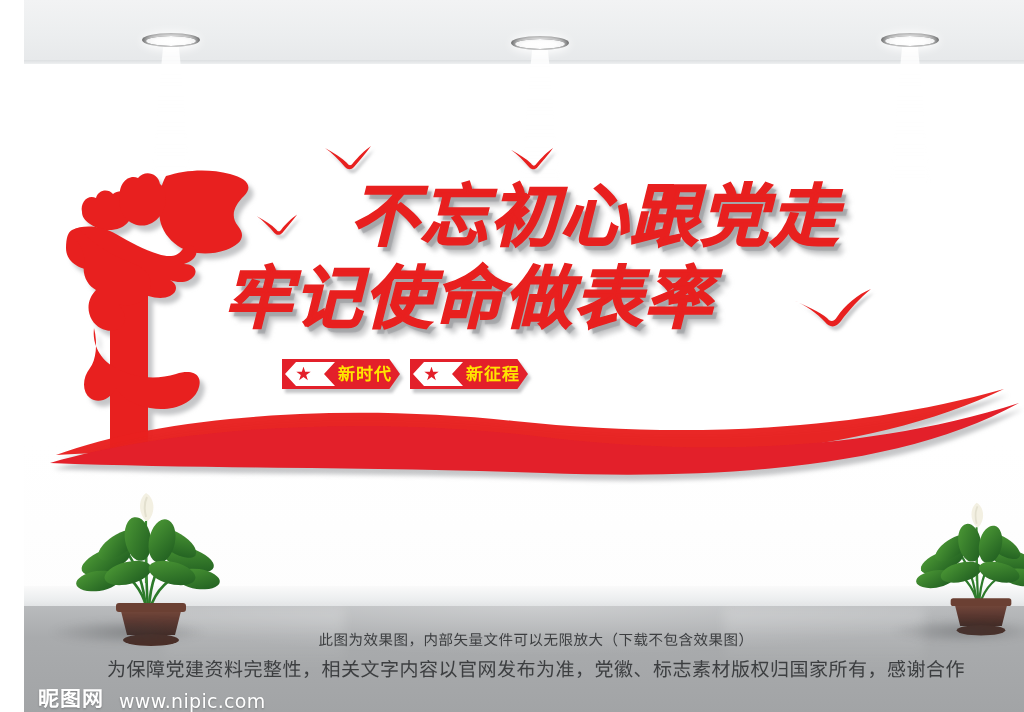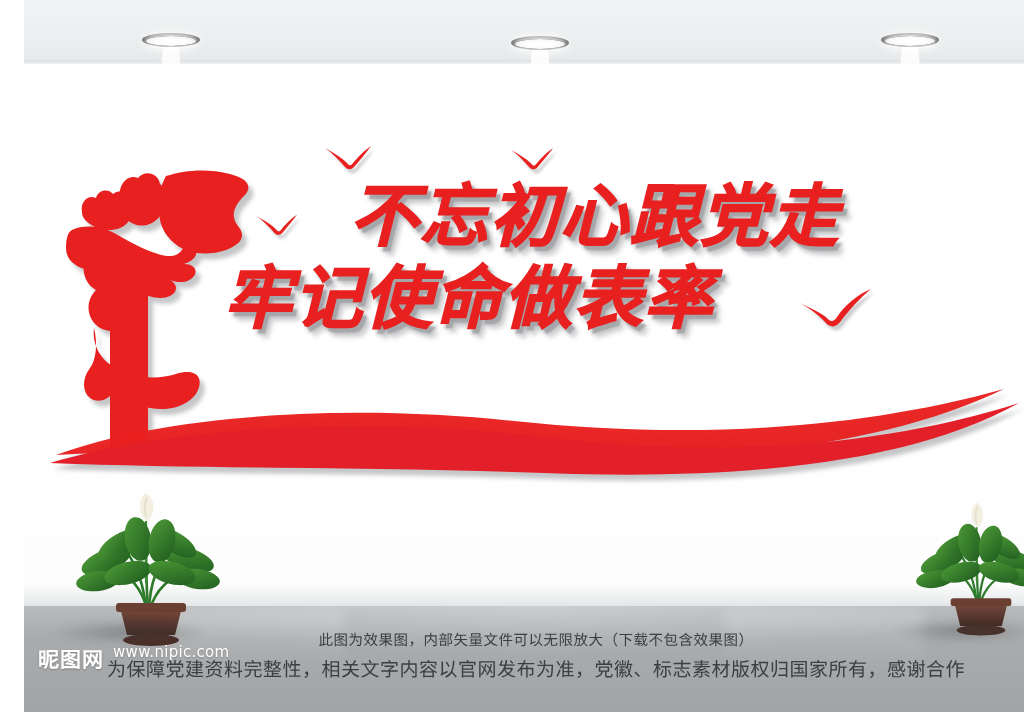--- a/index.html
+++ b/index.html
@@ -129,25 +129,25 @@
   .caption{
     position:absolute;width:1024px;text-align:center;
     font-family:"DejaVu Sans","Liberation Sans",sans-serif;
     color:#3c3e40;white-space:nowrap;
   }
   #cap1{top:628px;font-size:14.5px;letter-spacing:.5px;}
   #cap2{top:654px;font-size:19px;letter-spacing:.5px;}
 
   
   #watermark{
-    position:absolute;left:14px;top:643px;display:flex;align-items:flex-start;gap:9px;
+    position:absolute;left:14px;top:682px;display:flex;align-items:flex-end;gap:15px;
     color:#ffffff;text-shadow:0 1px 2px rgba(0,0,0,.25);
   }
   #wm-cn{font-family:"DejaVu Sans","Liberation Sans",sans-serif;font-size:21px;font-weight:700;letter-spacing:1px;}
-  #wm-url{font-family:"DejaVu Sans","Liberation Sans",sans-serif;font-size:15px;font-weight:400;letter-spacing:.3px;}
+  #wm-url{font-family:"DejaVu Sans","Liberation Sans",sans-serif;font-size:19px;font-weight:400;letter-spacing:.3px;}
   #idstrip{
     position:absolute;right:0;top:686px;height:22px;line-height:22px;
     padding:0 10px;background:rgba(120,122,125,.55);color:#f2f3f4;
     font-family:"DejaVu Sans Mono","Liberation Mono",monospace;font-size:12.5px;letter-spacing:.2px;
   }
 </style>
 </head>
 <body>
 
 <div id="scene">
@@ -233,20 +233,32 @@
                C68,10 57,22 49,33 C44,40 38,40 33,34 C25,25 13,17 1,12 Z" fill="#e8201f"></path>
     </svg>
   </div>
 
   <div id="headline" class="wallart">
     <div id="hl1" class="hl-line">不忘初心跟党走</div>
     <div id="hl2" class="hl-line">牢记使命做表率</div>
   </div>
 
   <div id="badges">
+    <div class="badge">
+      <div class="body"></div>
+      <div class="chev"></div>
+      <div class="star"></div>
+      <div class="blabel">新时代</div>
+    </div>
+    <div class="badge">
+      <div class="body"></div>
+      <div class="chev"></div>
+      <div class="star"></div>
+      <div class="blabel">新征程</div>
+    </div>
   </div>
 
   <div id="waves">
     <svg width="985" height="95" viewBox="0 0 985 95" xmlns="http://www.w3.org/2000/svg">
 
       <path d="M12,70 C120,30 300,18 470,36 C640,54 810,46 960,4
                C840,62 660,82 480,70 C330,60 150,62 12,70 Z" fill="#e8201f" opacity="0.97"></path>
 
       <path d="M6,78 C130,42 320,30 500,52 C670,72 830,64 975,18
                C860,82 680,95 500,88 C340,82 160,84 6,78 Z" fill="#e3202a"></path>

